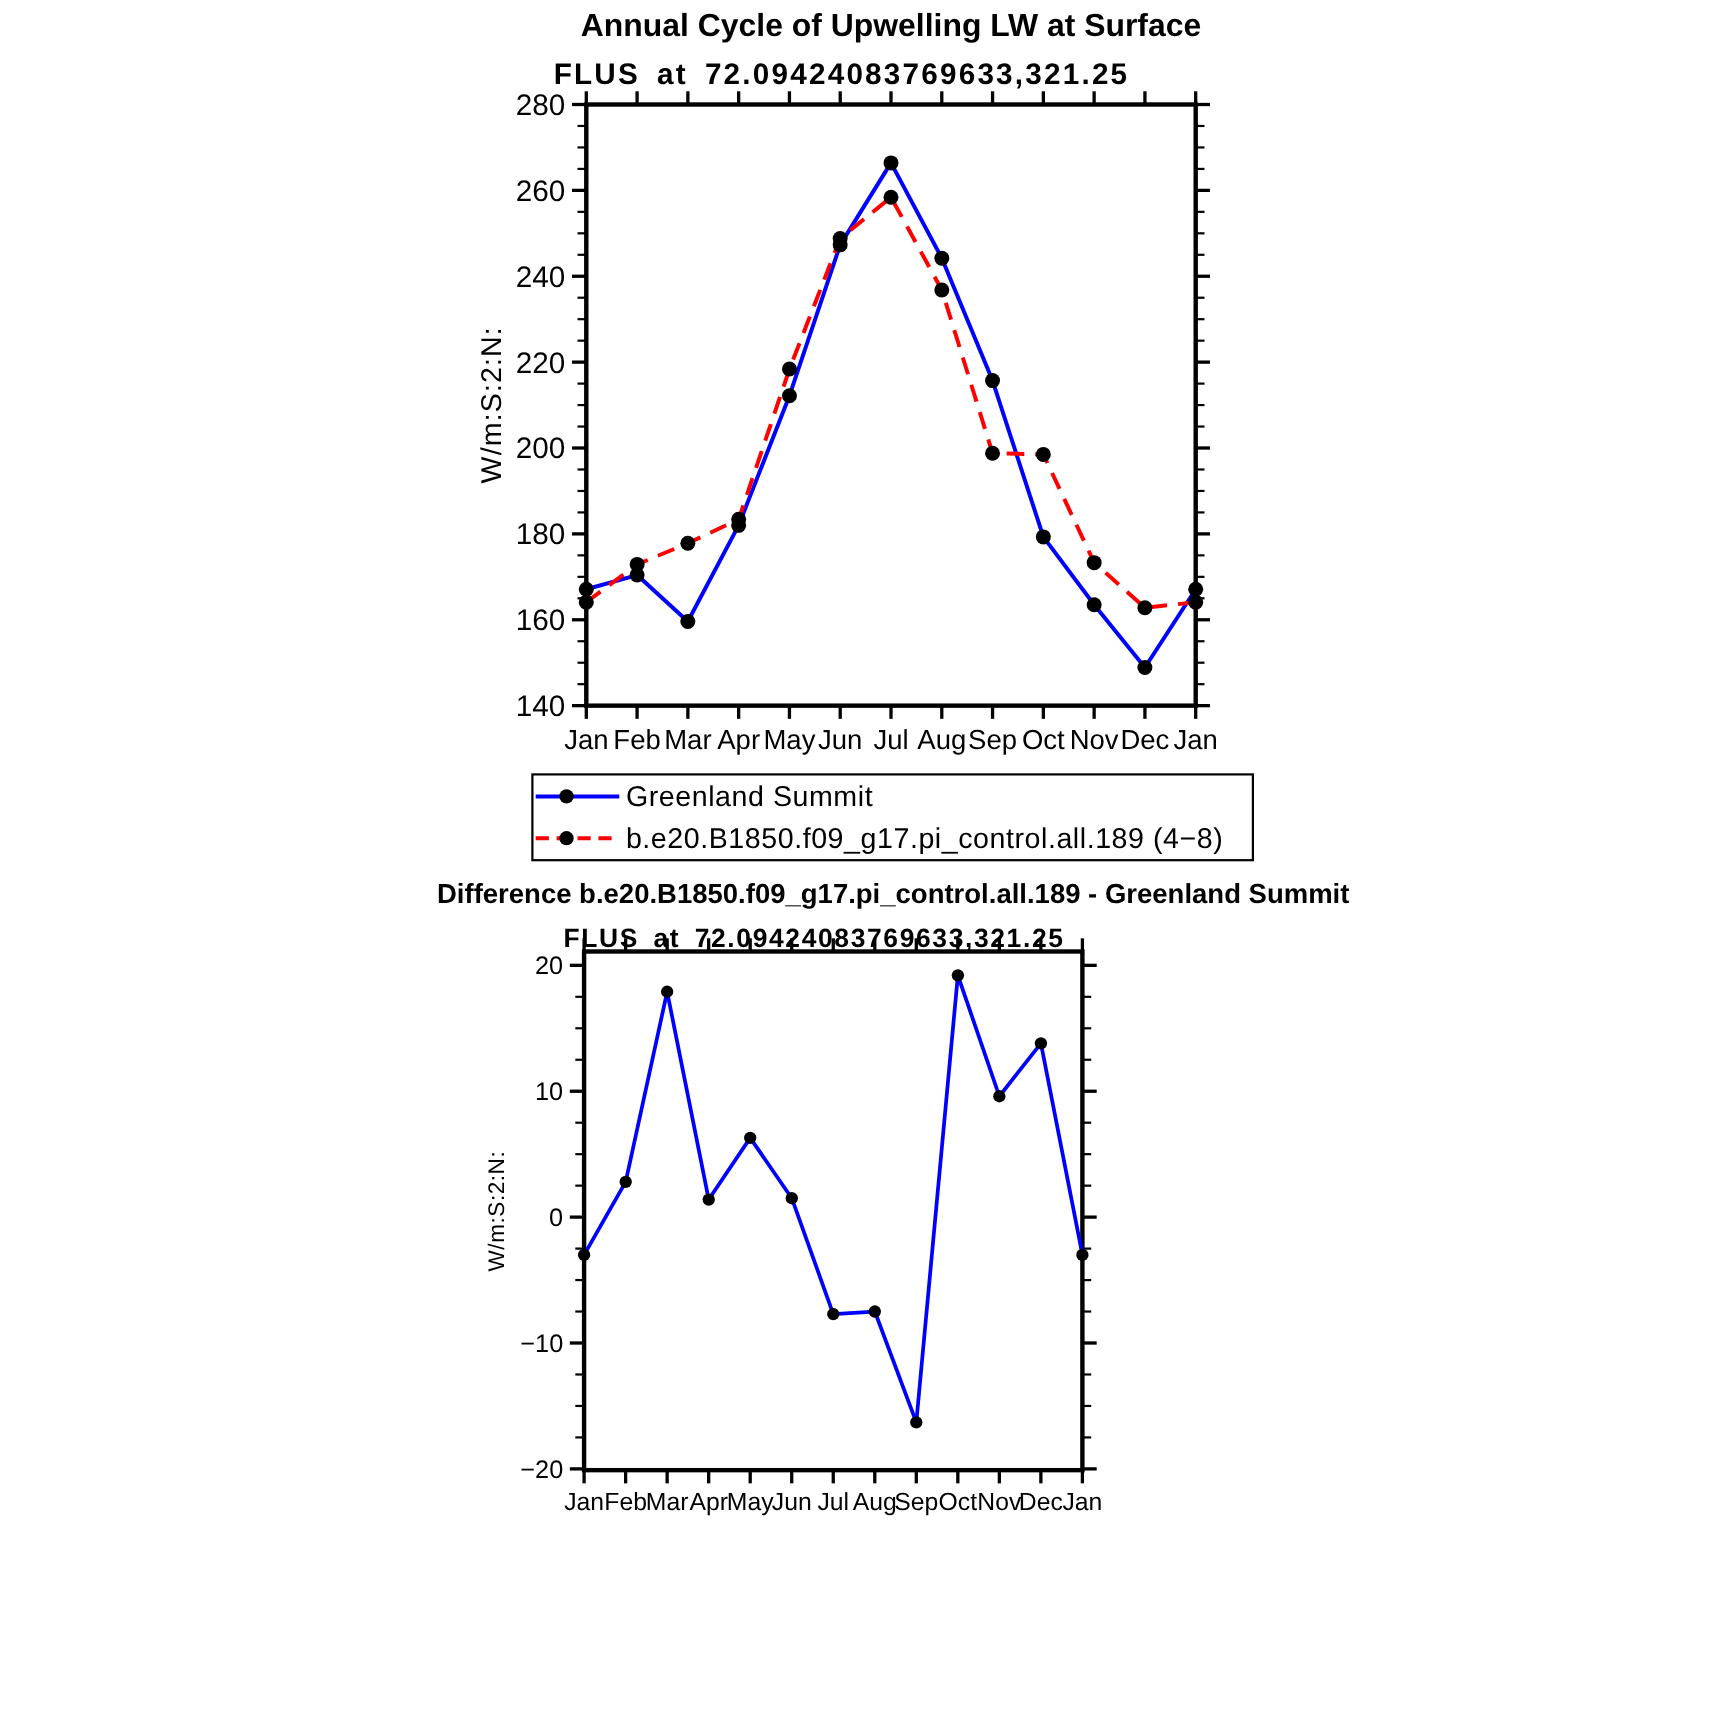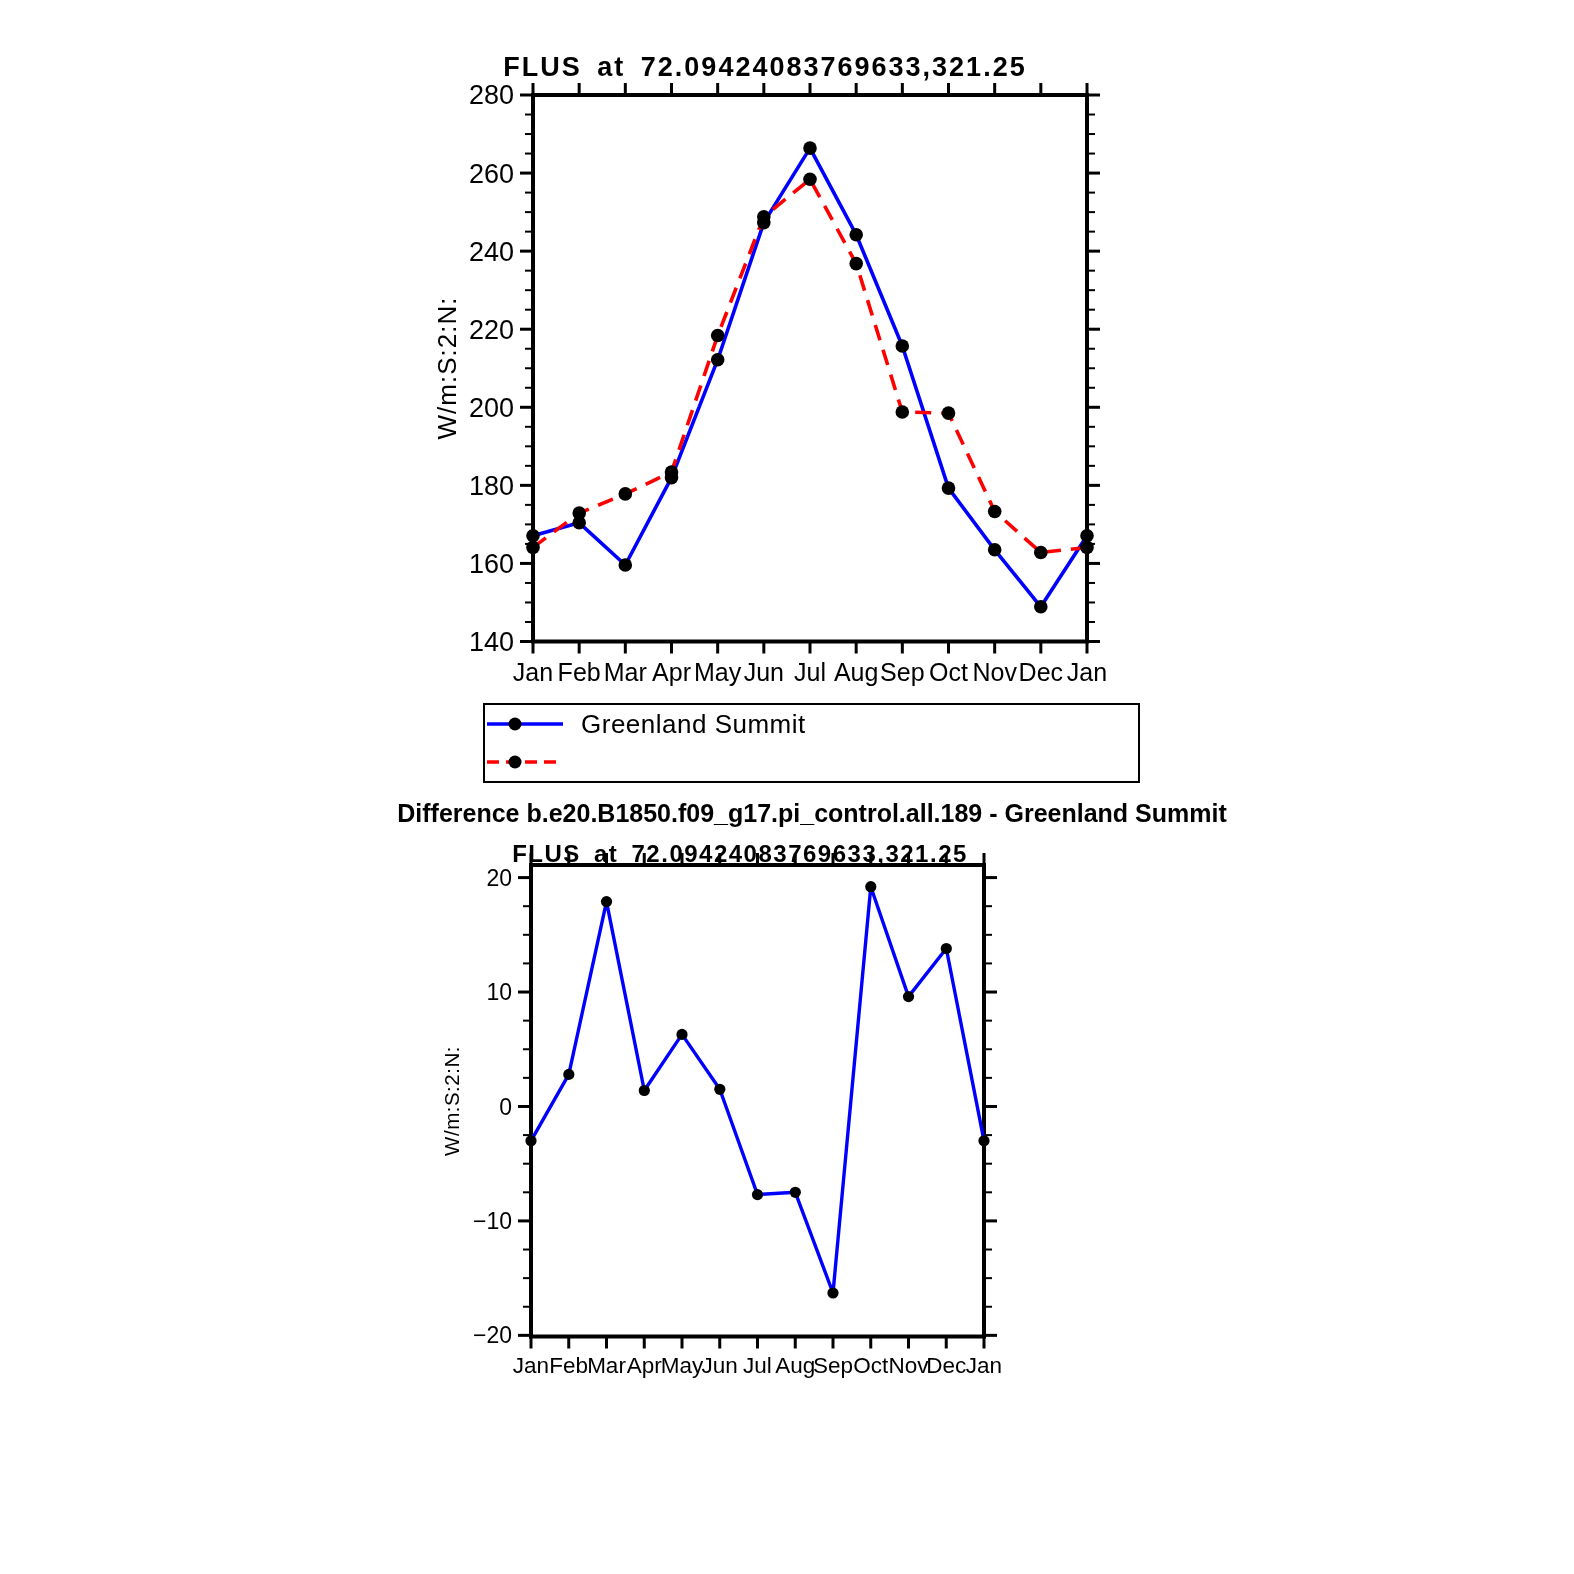--- a/index.html
+++ b/index.html
@@ -14,21 +14,21 @@
   #top-subtitle{left:765px;top:52px;font-size:27px;}
   #bot-title{left:812px;top:799px;font-size:25px;}
   #bot-subtitle{left:740px;top:840px;font-size:24px;letter-spacing:1.5px;word-spacing:5px;}
   .ylabel{transform:translate(-50%,-50%) rotate(-90deg);text-align:center;}
   #top-ylabel{left:447px;top:368px;font-size:26px;letter-spacing:1px;}
   #bot-ylabel{left:452px;top:1101px;font-size:20.5px;letter-spacing:0.5px;}
   #legend{left:483px;top:703px;width:653px;height:76px;border:2px solid #000;
           display:flex;flex-direction:column;justify-content:space-evenly;}
   .legend-row{display:flex;align-items:center;height:38px;}
   .legend-row svg{flex:0 0 auto;}
-  .legend-label{font-size:26px;letter-spacing:0.5px;margin-left:16px;}
+  .legend-label{font-size:26px;letter-spacing:0.5px;margin-left:4px;}
 </style>
 </head>
 <body>
 
 <div id="page">
 
   <svg id="plot-svg" width="1574" height="1574">
     <g id="svg-top">
         <g stroke="#000" stroke-width="3">
           <rect x="533" y="95" width="554" height="546.5" fill="none" stroke-width="4"></rect>
@@ -271,36 +271,38 @@
         <circle cx="757.5" cy="1194.6" r="5.6" fill="#000"></circle>
         <circle cx="795.3" cy="1192.3" r="5.6" fill="#000"></circle>
         <circle cx="833.0" cy="1293.0" r="5.6" fill="#000"></circle>
         <circle cx="870.8" cy="886.7" r="5.6" fill="#000"></circle>
         <circle cx="908.5" cy="996.6" r="5.6" fill="#000"></circle>
         <circle cx="946.3" cy="948.5" r="5.6" fill="#000"></circle>
         <circle cx="984.0" cy="1140.8" r="5.6" fill="#000"></circle>
       </g>
   </svg>
 
+  <div class="abs chart-title" id="top-title">Annual Cycle of Upwelling LW at Surface</div>
   <div class="abs chart-subtitle" id="top-subtitle">FLUS at 72.09424083769633,321.25</div>
   <div class="abs ylabel" id="top-ylabel">W/m:S:2:N:</div>
 
   <div class="abs" id="legend">
     <div class="legend-row">
       <svg width="80" height="30">
         <line x1="2" y1="15" x2="78" y2="15" stroke="#0000ff" stroke-width="3.6"></line>
         <circle cx="30" cy="15" r="6.5" fill="#000000"></circle>
       </svg>
       <span class="legend-label">Greenland Summit</span>
     </div>
     <div class="legend-row">
       <svg width="80" height="30">
         <line x1="2" y1="15" x2="78" y2="15" stroke="#ff0000" stroke-width="3.6" stroke-dasharray="12 7"></line>
         <circle cx="30" cy="15" r="6.5" fill="#000000"></circle>
       </svg>
+      <span class="legend-label">b.e20.B1850.f09_g17.pi_control.all.189 (4−8)</span>
     </div>
   </div>
 
   <div class="abs chart-title" id="bot-title">Difference b.e20.B1850.f09_g17.pi_control.all.189 - Greenland Summit</div>
   <div class="abs chart-subtitle" id="bot-subtitle">FLUS at 72.09424083769633,321.25</div>
   <div class="abs ylabel" id="bot-ylabel">W/m:S:2:N:</div>
 
 </div>
 
 </body></html>

